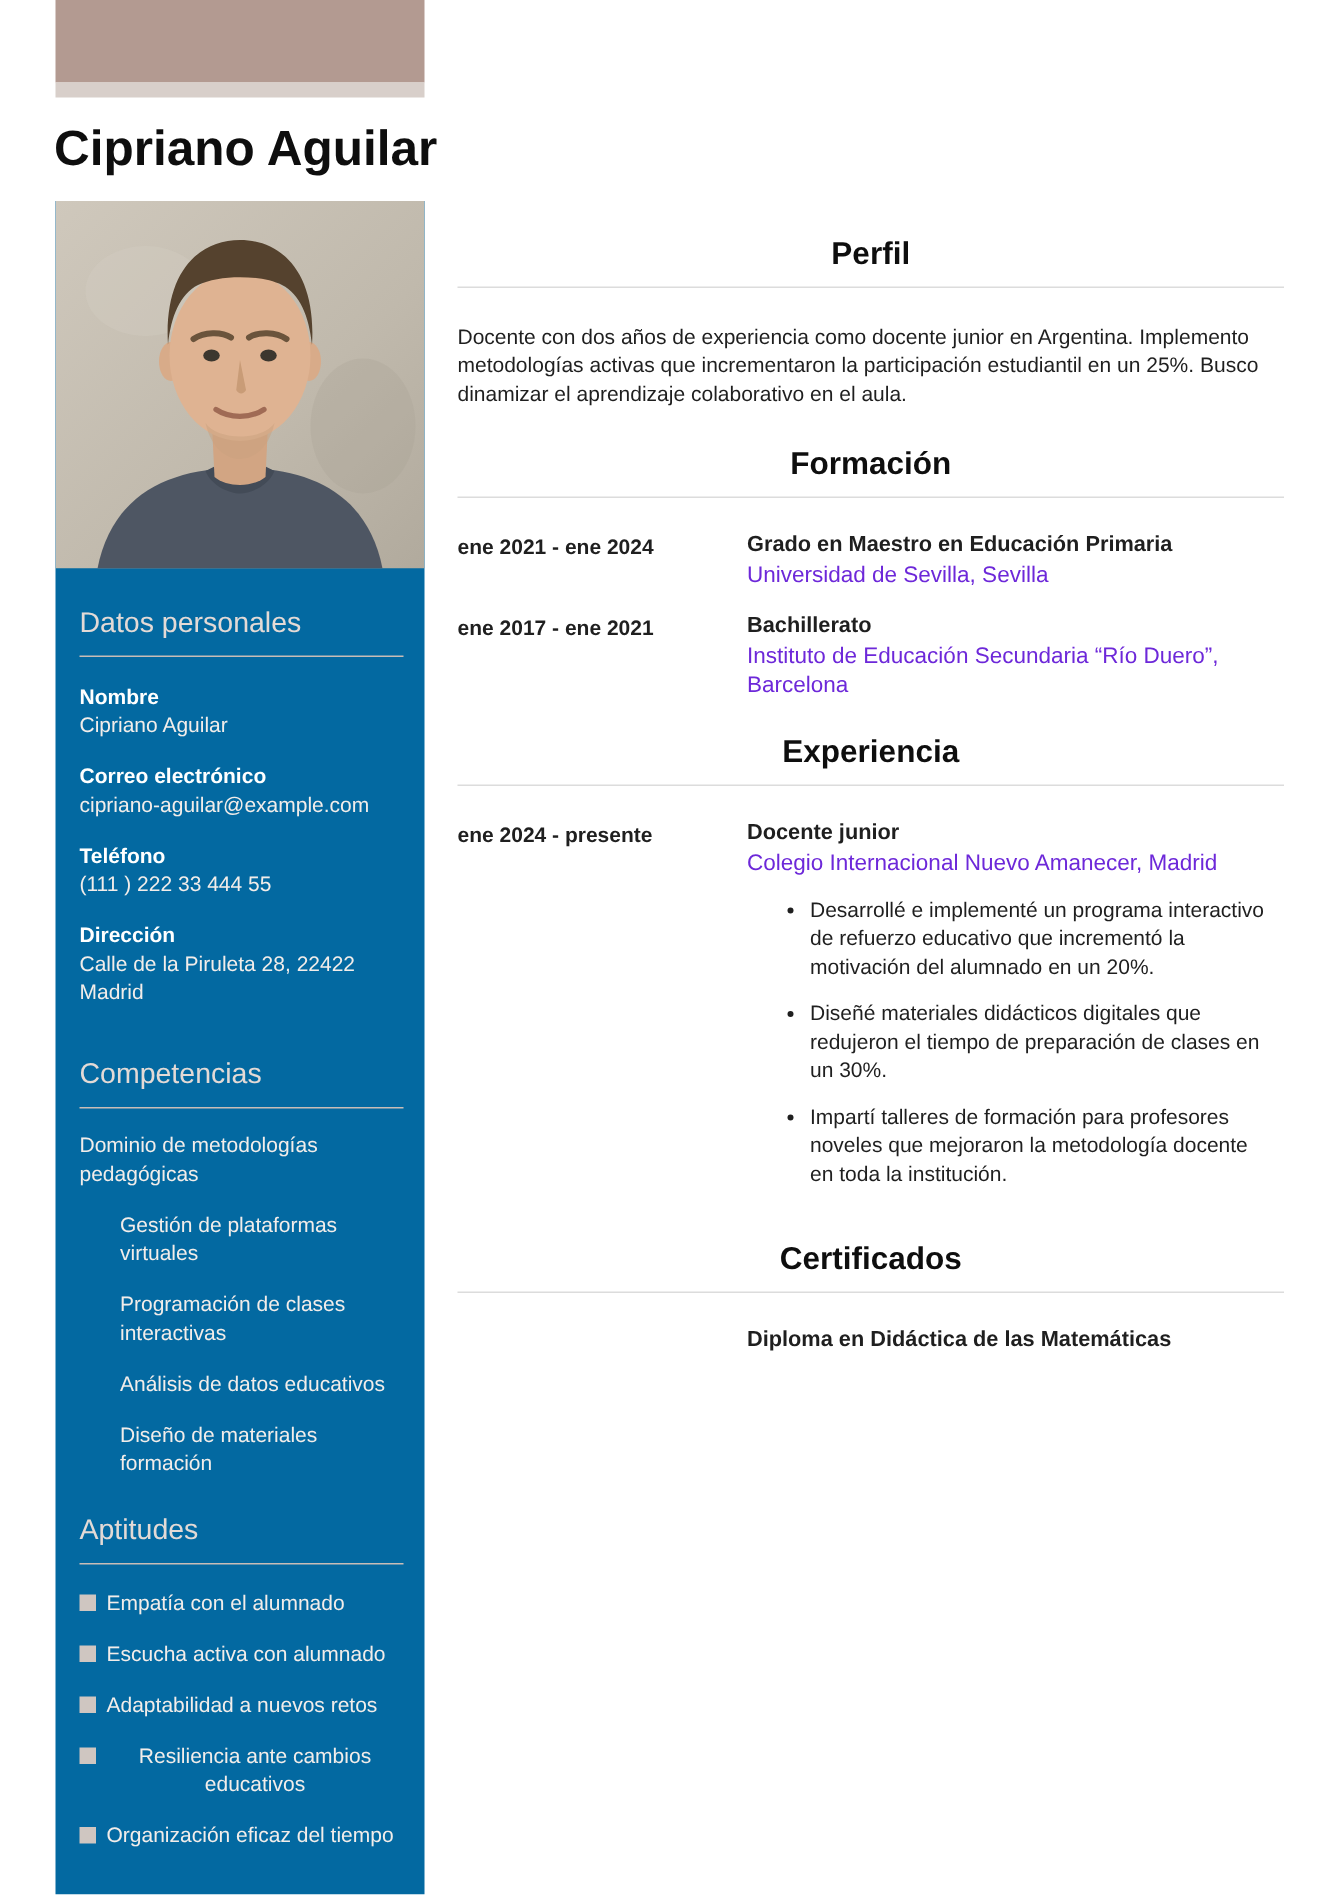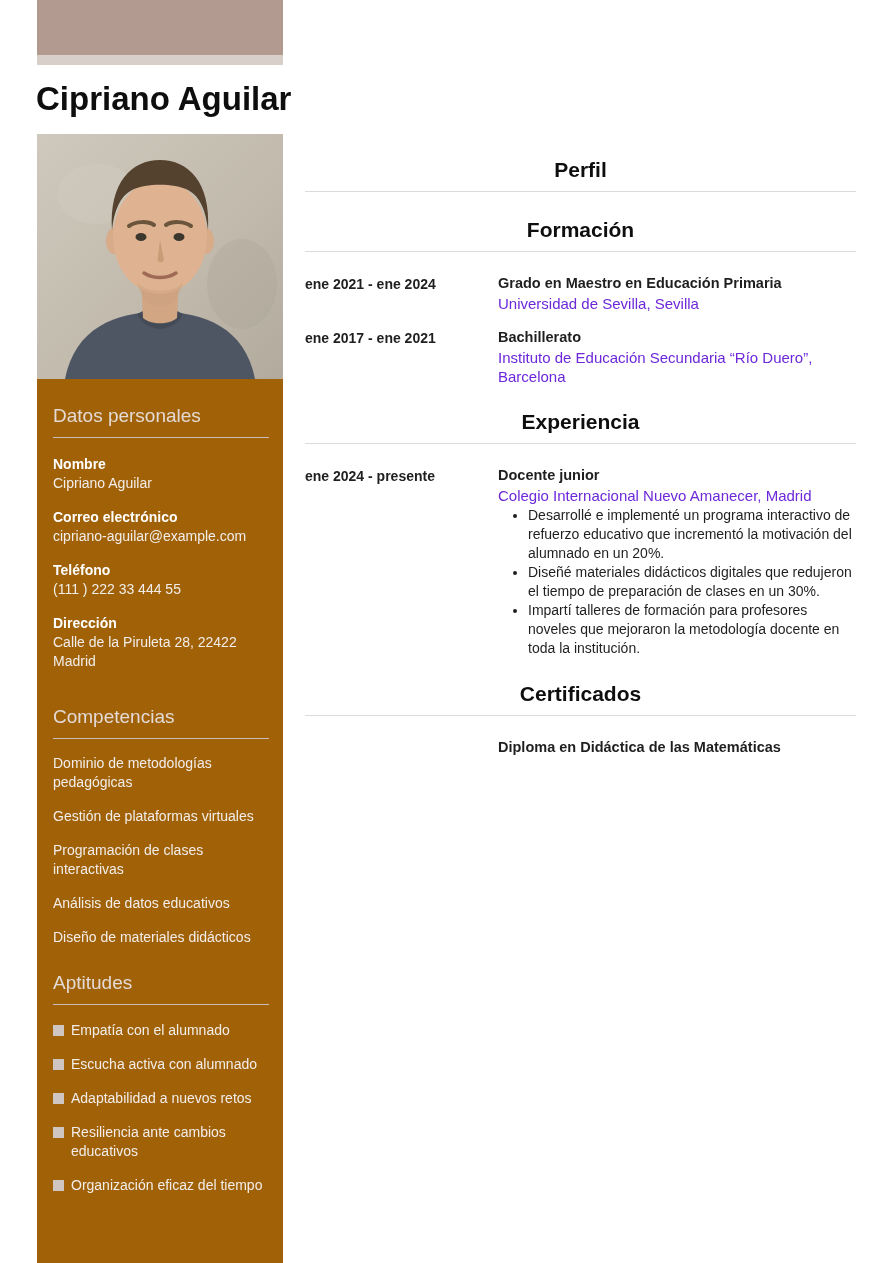--- a/index.html
+++ b/index.html
@@ -11,38 +11,38 @@
     -webkit-font-smoothing: antialiased;
   }
 
   
   .top-band   { position: absolute; left: 37px; top: 0;    width: 246px; height: 55px; background: #b39a91; }
   .top-strip  { position: absolute; left: 37px; top: 55px; width: 246px; height: 10px; background: #d8cfca; }
   .page-name  { position: absolute; left: 36px; top: 80px; margin: 0;
                 font-size: 33px; line-height: 38px; font-weight: bold; color: #0e0e0e; }
 
   
-  .sidebar { position: absolute; left: 37px; top: 134px; width: 246px; height: 1129px; background: #a16207; }
+  .sidebar { position: absolute; left: 37px; top: 134px; width: 246px; height: 1129px; background: #0369a1; }
   .photo   { display: block; width: 246px; height: 245px; }
   .sidebar-content { padding: 26px 14px 0 16px; color: #f2edea; font-size: 14px; line-height: 19px; }
 
   .side-heading { margin: 0; font-size: 19px; line-height: 22px; font-weight: normal; color: #e3dad6; }
   .side-divider { border: none; border-top: 1px solid #c9bdb7; margin: 10px 0 0 0; }
 
   .fields { margin-top: 17px; }
   .field + .field { margin-top: 15px; }
   .field-label { font-weight: bold; color: #ffffff; }
   .field-value { color: #f2edea; }
 
   .sec-competencias { margin-top: 35px; }
   .skill-list { margin-top: 15px; }
-  .skill + .skill { margin-top: 15px; }
+  .skill + .skill { margin-top: 15px; margin-left: 27px; }
 
   .sec-aptitudes { margin-top: 25px; }
-  .apt-list { margin-top: 16px; }
+  .apt-list { margin-top: 16px; text-align: center; }
   .apt { display: flex; gap: 7px; }
   .apt + .apt { margin-top: 15px; }
   .apt-square { flex: none; width: 11px; height: 11px; margin-top: 4px; background: #cfc6c1; }
 
   
   .main { position: absolute; left: 305px; top: 157px; width: 551px;
           font-size: 14px; line-height: 19px; color: #1f1f1f; }
   .m-heading { margin: 0; font-size: 21px; line-height: 25px; font-weight: bold; color: #0e0e0e; text-align: center; }
   .m-divider { border: none; border-top: 1px solid #dcdcdc; margin: 9px 0 0 0; }
 
@@ -53,21 +53,21 @@
   .sec-certificados { margin-top: 23px; }
 
   .entries { margin-top: 22px; }
   .entry { display: flex; }
   .entry + .entry { margin-top: 14px; }
   .entry-date { flex: none; width: 193px; font-weight: bold; padding-top: 1px; }
   .entry-body { flex: 1; min-width: 0; }
   .entry-title { font-weight: bold; font-size: 14.5px; line-height: 19px; }
   .entry-subtitle { color: #6d28d9; font-size: 15px; line-height: 19.5px; margin-top: 1px; }
   .entry-bullets { margin: 1px 0 0 0; padding-left: 30px; }
-  .entry-bullets li { margin: 0; }
+  .entry-bullets li { margin: 12px; }
 </style>
 </head>
 <body>
 
 <div class="top-band"></div>
 <div class="top-strip"></div>
 <h1 class="page-name">Cipriano Aguilar</h1>
 
 <div class="sidebar">
 
@@ -134,21 +134,21 @@
     </section>
 
     <section class="side-section sec-competencias">
       <h2 class="side-heading">Competencias</h2>
       <hr class="side-divider">
       <div class="skill-list">
         <div class="skill">Dominio de metodologías pedagógicas</div>
         <div class="skill">Gestión de plataformas virtuales</div>
         <div class="skill">Programación de clases interactivas</div>
         <div class="skill">Análisis de datos educativos</div>
-        <div class="skill">Diseño de materiales didácticos</div>
+        <div class="skill">Diseño de materiales formación</div>
       </div>
     </section>
 
     <section class="side-section sec-aptitudes">
       <h2 class="side-heading">Aptitudes</h2>
       <hr class="side-divider">
       <div class="apt-list">
         <div class="apt">
           <span class="apt-square"></span>
           <span>Empatía con el alumnado</span>
@@ -173,20 +173,21 @@
     </section>
 
   </div>
 </div>
 
 <div class="main">
 
   <section class="m-section sec-perfil">
     <h2 class="m-heading">Perfil</h2>
     <hr class="m-divider">
+    <p class="perfil-text">Docente con dos años de experiencia como docente junior en Argentina. Implemento metodologías activas que incrementaron la participación estudiantil en un 25%. Busco dinamizar el aprendizaje colaborativo en el aula.</p>
   </section>
 
   <section class="m-section sec-formacion">
     <h2 class="m-heading">Formación</h2>
     <hr class="m-divider">
     <div class="entries">
       <div class="entry">
         <div class="entry-date">ene 2021 - ene 2024</div>
         <div class="entry-body">
           <div class="entry-title">Grado en Maestro en Educación Primaria</div>

